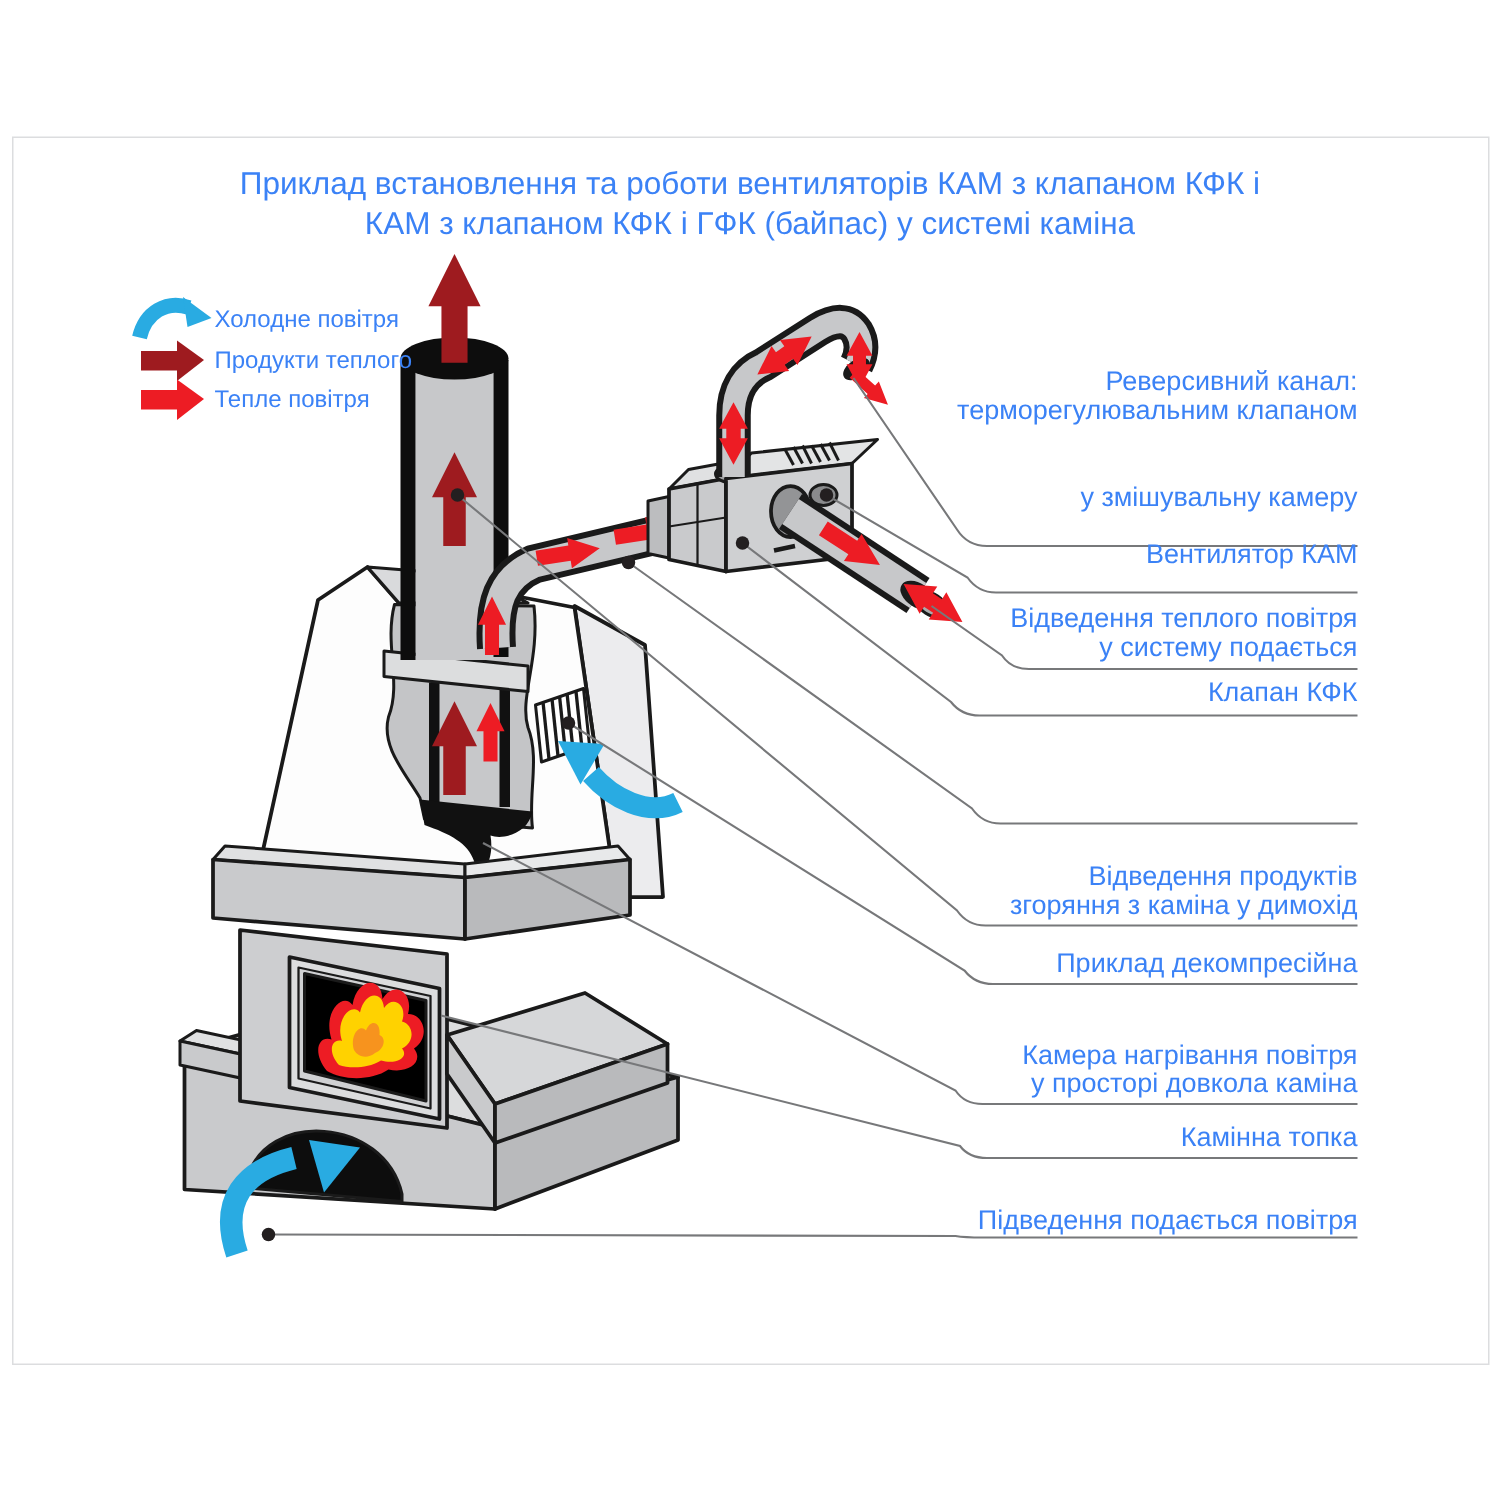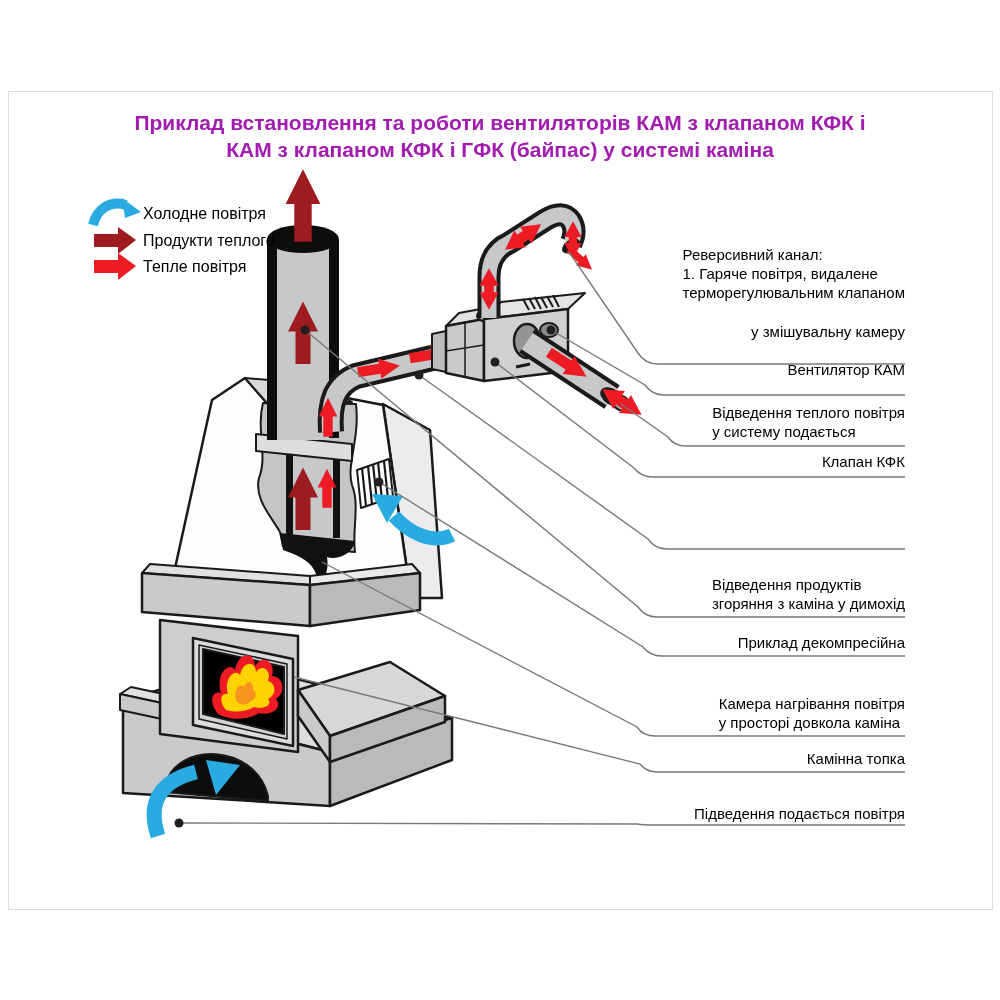--- a/index.html
+++ b/index.html
@@ -1,25 +1,25 @@
 <!DOCTYPE html>
 <html><head>
 <meta charset="utf-8">
 <style>
   html,body{margin:0;padding:0;background:#ffffff;}
   #page{position:relative;width:1000px;height:1000px;background:#fff;overflow:hidden;
         font-family:"Liberation Sans",sans-serif;}
   #frame{position:absolute;left:8px;top:91px;width:983px;height:817px;
          border:1px solid #dcdddf;pointer-events:none;}
   #diagram-svg{position:absolute;left:0;top:0;z-index:1;}
-  .txt{position:absolute;z-index:2;color:#000000;}
-  #title{left:50px;top:109px;width:900px;text-align:center;color:#a21caf;
-         font-weight:bold;font-size:21px;line-height:27px;}
+  .txt{position:absolute;z-index:2;color:#3b82f6;}
+  #title{left:50px;top:109px;width:900px;text-align:center;color:#3b82f6;
+         font-weight:normal;font-size:21px;line-height:27px;}
   .legend-label{font-size:16px;line-height:20px;}
-  .callout-label{right:95px;text-align:left;font-size:15px;line-height:19px;}
+  .callout-label{right:95px;text-align:right;font-size:18px;line-height:19px;}
 </style>
 </head>
 <body>
 
 <div id="page">
   <div id="frame"></div>
 
   <svg id="diagram-svg" width="1000" height="1000" viewBox="0 0 1000 1000">
     <defs>
       <path id="arr" d="M-24,-6 H2 V-12 L26,0 L2,12 V6 H-24 Z"></path>
@@ -204,21 +204,20 @@
     <div>Приклад встановлення та роботи вентиляторів КАМ з клапаном КФК і</div>
     <div>КАМ з клапаном КФК і ГФК (байпас) у системі каміна</div>
   </div>
 
   <div class="txt legend-label" style="left:143px;top:204px">Холодне повітря</div>
   <div class="txt legend-label" style="left:143px;top:231px">Продукти теплого</div>
   <div class="txt legend-label" style="left:143px;top:257px">Тепле повітря</div>
 
   <div class="txt callout-label" style="top:245px">
     <div>Реверсивний канал:</div>
-    <div>1. Гаряче повітря, видалене</div>
     <div>терморегулювальним клапаном</div>
   </div>
   <div class="txt callout-label" style="top:322px">
     <div>у змішувальну камеру</div>
   </div>
   <div class="txt callout-label" style="top:360px">Вентилятор КАМ</div>
   <div class="txt callout-label" style="top:403px">
     <div>Відведення теплого повітря</div>
     <div>у систему подається</div>
   </div>

